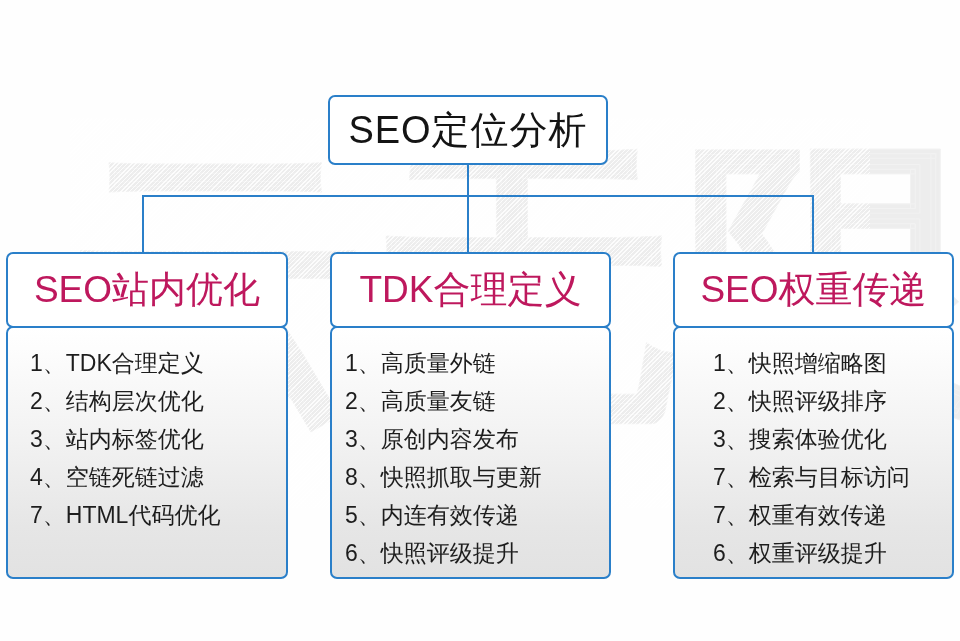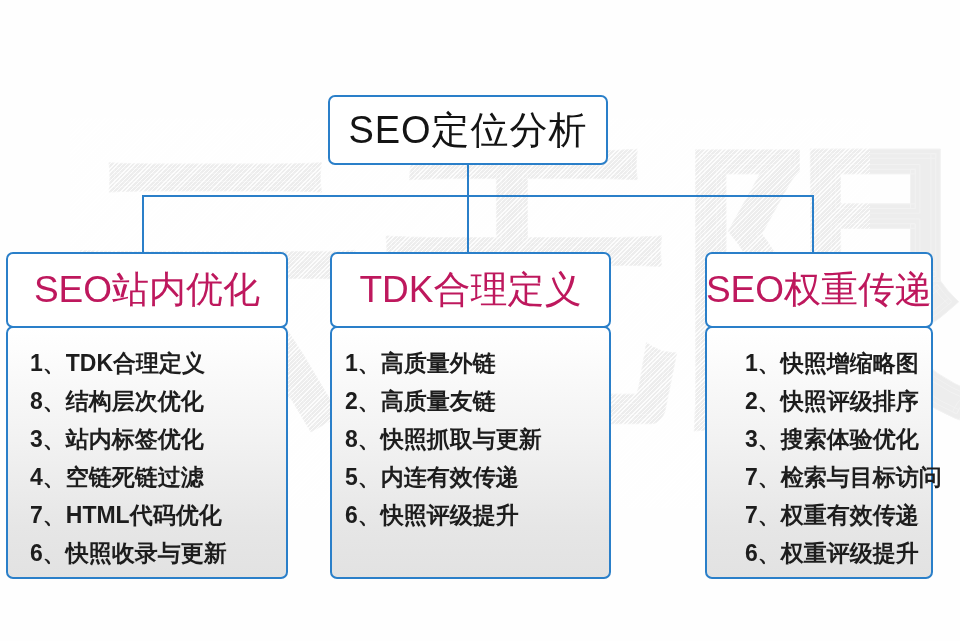--- a/index.html
+++ b/index.html
@@ -118,38 +118,37 @@
     box-sizing: border-box;
     margin-top: -2px;
     border: 2px solid #2a7fc9;
     border-radius: 7px;
     background: linear-gradient(to bottom, #ffffff 0%, #fdfdfd 8%, #f2f2f2 45%, #e6e6e6 80%, #e2e2e2 100%);
     height: 253px;
     padding: 16px 0 10px 0;
     display: flex;
     flex-direction: column;
     justify-content: flex-start;
-    font-weight: bold;
   }
   .col-body .item {
     font-size: 23px;
     color: #1d1d1d;
     line-height: 38px;
     height: 38px;
     white-space: nowrap;
     padding-left: 26px;
     letter-spacing: 0px;
   }
 
   
   #col-0 { left: 6px;   width: 282px; }
   #col-0 .col-body .item { padding-left: 22px; }
   #col-1 { left: 330px; width: 281px; }
   #col-1 .col-body .item { padding-left: 13px; }
-  #col-2 { left: 673px; width: 228px; margin-left: 32px; }
+  #col-2 { left: 673px; width: 281px; }
   #col-2 .col-body .item { padding-left: 38px; }
   .column { top: 252px; }
 </style>
 </head>
 <body>
 
 <div id="canvas">
 
   <div id="watermark">
     <div class="wm-text">云无限</div>
@@ -172,35 +171,35 @@
   <div class="node top-box">
     <div class="title">SEO定位分析</div>
   </div>
 
   <div class="column" id="col-0">
     <div class="col-head">
       <div class="head-title">SEO站内优化</div>
     </div>
     <div class="col-body">
       <div class="item">1、TDK合理定义</div>
-      <div class="item">8、结构层次优化</div>
+      <div class="item">2、结构层次优化</div>
       <div class="item">3、站内标签优化</div>
       <div class="item">4、空链死链过滤</div>
       <div class="item">7、HTML代码优化</div>
-      <div class="item">6、快照收录与更新</div>
     </div>
   </div>
 
   <div class="column" id="col-1">
     <div class="col-head">
       <div class="head-title">TDK合理定义</div>
     </div>
     <div class="col-body">
       <div class="item">1、高质量外链</div>
       <div class="item">2、高质量友链</div>
+      <div class="item">3、原创内容发布</div>
       <div class="item">8、快照抓取与更新</div>
       <div class="item">5、内连有效传递</div>
       <div class="item">6、快照评级提升</div>
     </div>
   </div>
 
   <div class="column" id="col-2">
     <div class="col-head">
       <div class="head-title">SEO权重传递</div>
     </div>

